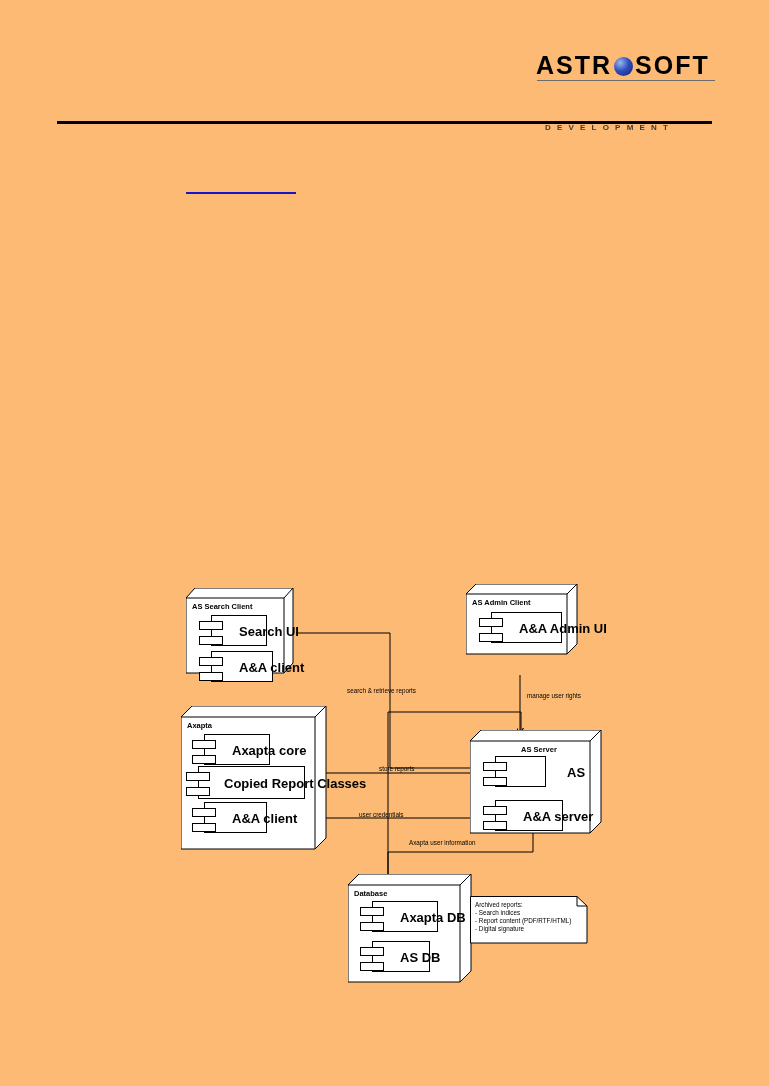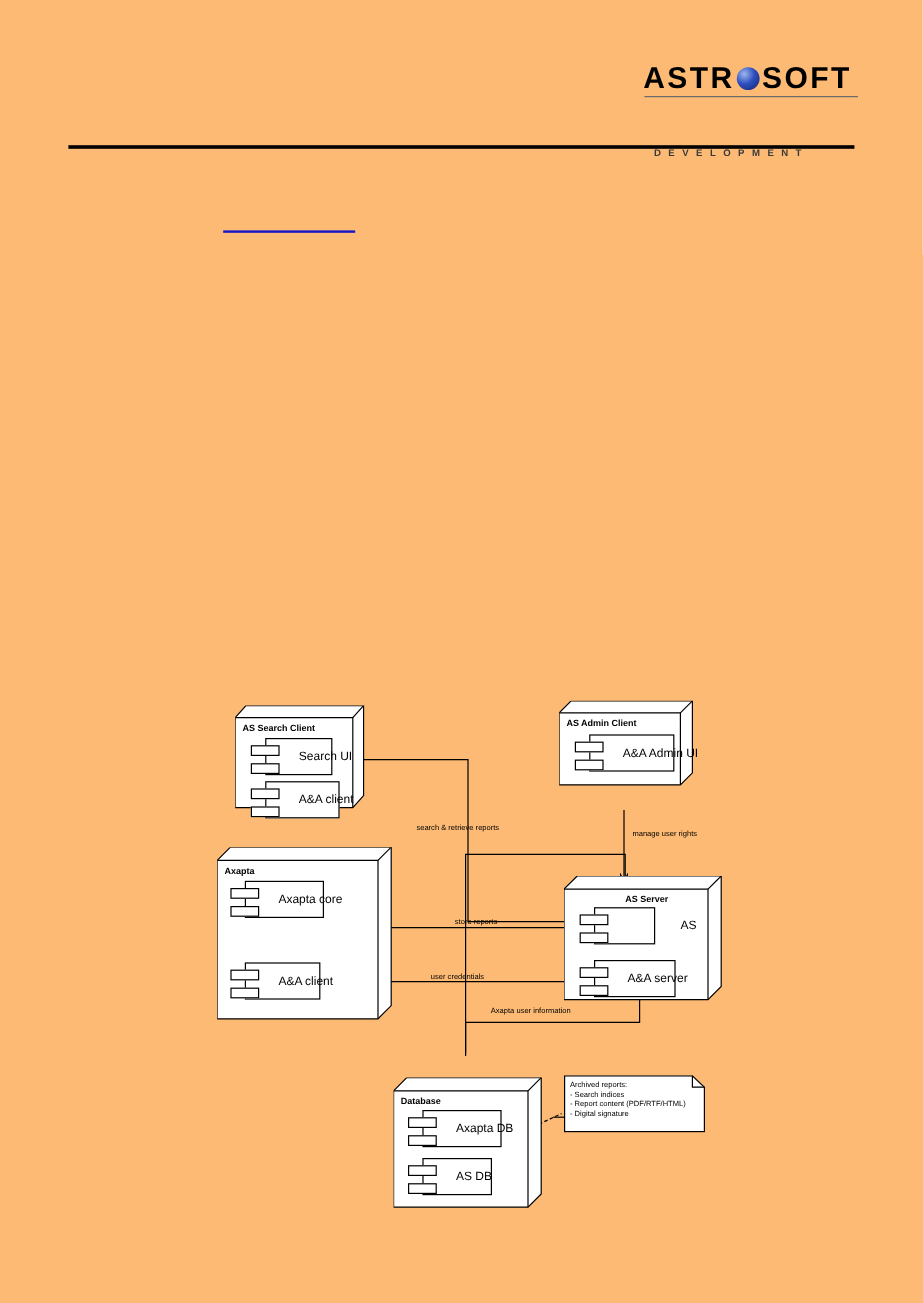--- a/index.html
+++ b/index.html
@@ -139,22 +139,22 @@
     background: #ffffff;
     box-sizing: border-box;
   }
   .comp-tab.t1 { top: 6px; }
   .comp-tab.t2 { top: 21px; }
   .comp-label {
     position: absolute;
     left: 40px;
     top: 50%;
     transform: translateY(-50%);
-    font-size: 10px;
-    font-weight: normal;
+    font-size: 13px;
+    font-weight: bold;
     color: #000000;
     white-space: nowrap;
   }
 
   
   .note {
     position: absolute;
   }
   .note-text {
     position: absolute;
@@ -211,21 +211,21 @@
       <path d="M 521 731 L 521 712 L 388 712 L 388 880" fill="none" stroke="#000000" stroke-width="1"></path>
 
       <path d="M 546 764 L 546 808" fill="none" stroke="#000000" stroke-width="1"></path>
 
       <path d="M 440 941 L 468 928" fill="none" stroke="#000000" stroke-width="1" stroke-dasharray="3,2"></path>
 
       <path d="M 461 931 L 470 931" fill="none" stroke="#000000" stroke-width="1"></path>
     </svg>
   </div>
 
-  <div class="node" style="left:196px; top:588px; width:108px; height:74px;">
+  <div class="node" style="left:186px; top:588px; width:108px; height:74px;">
     <svg width="108" height="94" style="position:absolute;left:0;top:0;">
       <polygon points="0,10 9,0 107,0 107,75 98,85 0,85" fill="#ffffff" stroke="#000000" stroke-width="1"></polygon>
       <polyline points="0,10 98,10 98,85" fill="none" stroke="#000000" stroke-width="1"></polyline>
       <polyline points="98,10 107,0" fill="none" stroke="#000000" stroke-width="1"></polyline>
     </svg>
     <div class="node-title" style="left:6px; top:14px;">AS Search Client</div>
 
     <div class="component" style="left:13px; top:27px; width:68px; height:31px;">
       <div class="comp-body"></div>
       <div class="comp-tab t1"></div>
@@ -265,20 +265,26 @@
     </svg>
     <div class="node-title" style="left:6px; top:15px;">Axapta</div>
 
     <div class="component" style="left:11px; top:28px; width:78px; height:31px;">
       <div class="comp-body"></div>
       <div class="comp-tab t1"></div>
       <div class="comp-tab t2"></div>
       <div class="comp-label">Axapta core</div>
     </div>
 
+    <div class="component" style="left:5px; top:60px; width:119px; height:33px;">
+      <div class="comp-body"></div>
+      <div class="comp-tab t1"></div>
+      <div class="comp-tab t2"></div>
+      <div class="comp-label" style="left:38px;">Copied Report Classes</div>
+    </div>
 
     <div class="component" style="left:11px; top:96px; width:75px; height:31px;">
       <div class="comp-body"></div>
       <div class="comp-tab t1"></div>
       <div class="comp-tab t2"></div>
       <div class="comp-label">A&amp;A client</div>
     </div>
   </div>
 
   <div class="node" style="left:470px; top:730px; width:132px; height:105px;">
@@ -297,21 +303,21 @@
     </div>
 
     <div class="component" style="left:13px; top:70px; width:80px; height:31px;">
       <div class="comp-body"></div>
       <div class="comp-tab t1"></div>
       <div class="comp-tab t2"></div>
       <div class="comp-label">A&amp;A server</div>
     </div>
   </div>
 
-  <div class="node" style="left:328px; top:874px; width:124px; height:110px;margin-top:24px;">
+  <div class="node" style="left:348px; top:874px; width:124px; height:110px;">
     <svg width="124" height="110" style="position:absolute;left:0;top:0;">
       <polygon points="0,11 11,0 123,0 123,97 112,108 0,108" fill="#ffffff" stroke="#000000" stroke-width="1"></polygon>
       <polyline points="0,11 112,11 112,108" fill="none" stroke="#000000" stroke-width="1"></polyline>
       <polyline points="112,11 123,0" fill="none" stroke="#000000" stroke-width="1"></polyline>
     </svg>
     <div class="node-title" style="left:6px; top:15px;">Database</div>
 
     <div class="component" style="left:12px; top:27px; width:78px; height:31px;">
       <div class="comp-body"></div>
       <div class="comp-tab t1"></div>

